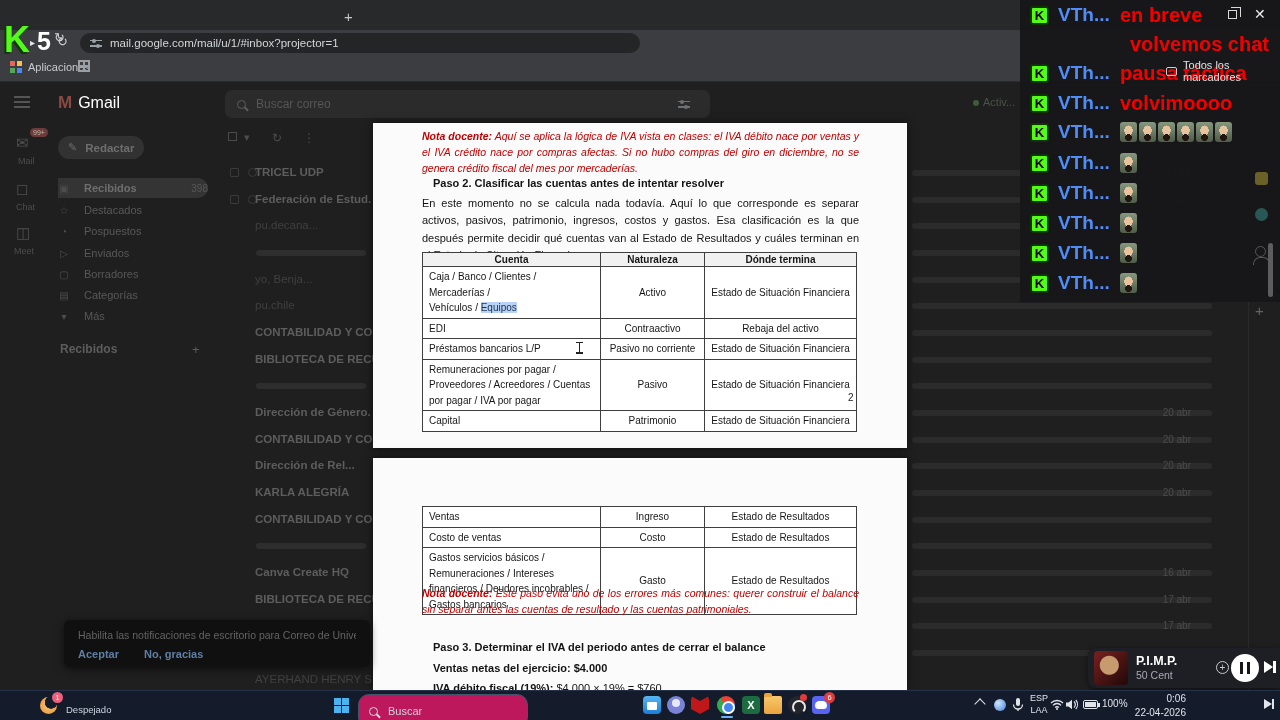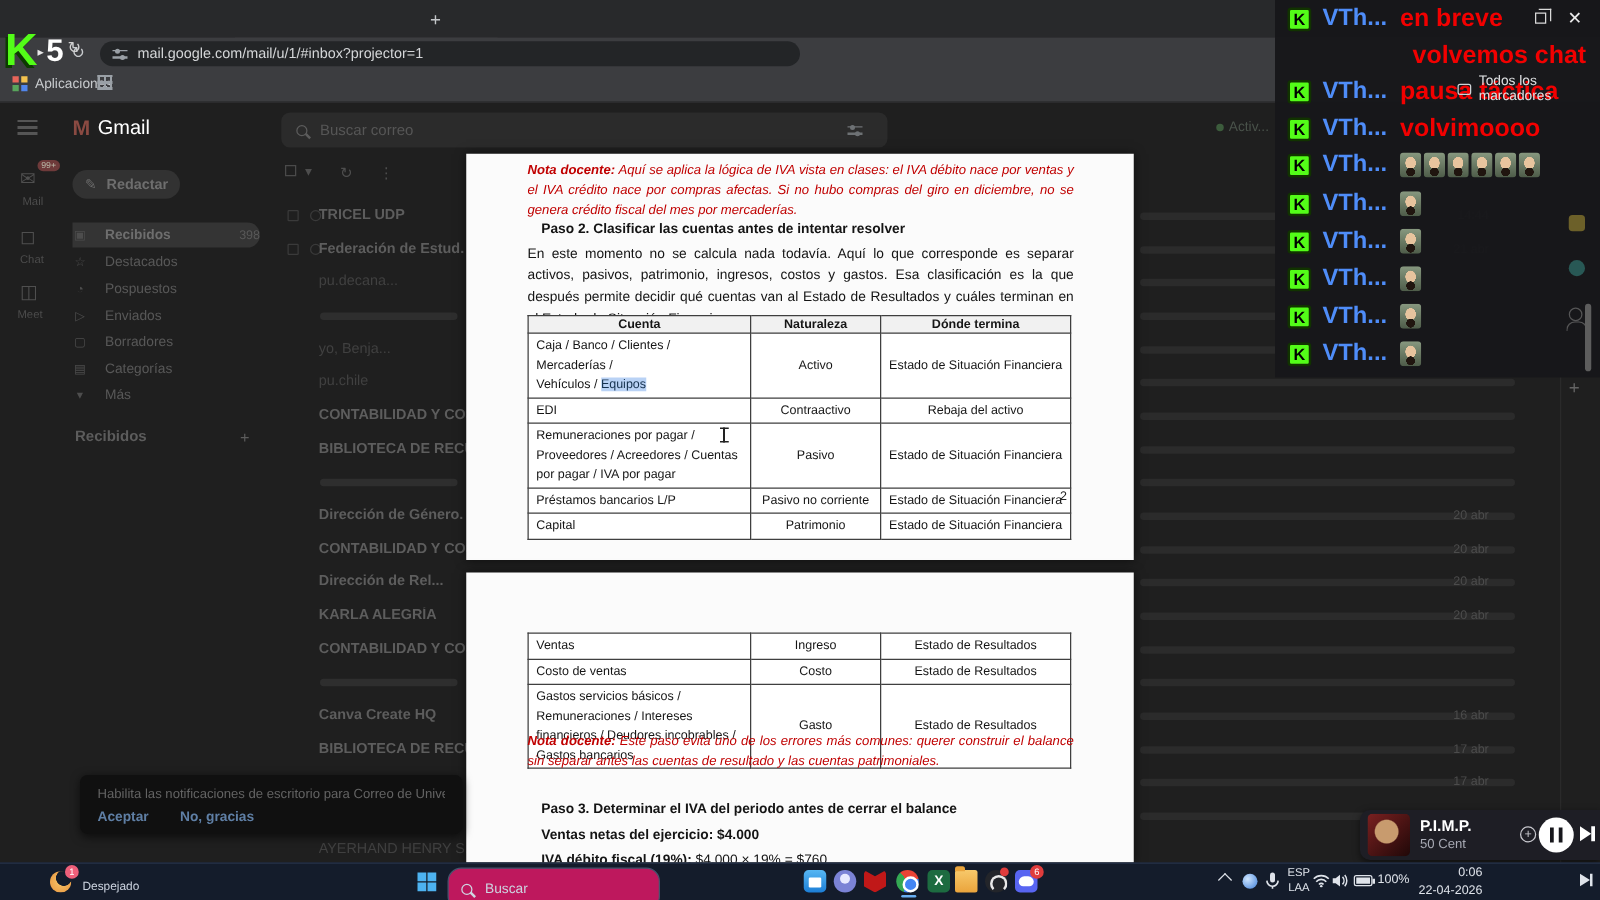--- a/index.html
+++ b/index.html
@@ -433,27 +433,27 @@
             <span>Vehículos / </span><span class="hl">Equipos</span></td>
         <td class="c">Activo</td>
         <td class="c">Estado de Situación Financiera</td>
       </tr>
       <tr>
         <td>EDI</td>
         <td class="c">Contraactivo</td>
         <td class="c">Rebaja del activo</td>
       </tr>
       <tr>
+        <td>Préstamos bancarios L/P</td>
+        <td class="c">Pasivo no corriente</td>
+        <td class="c">Estado de Situación Financiera</td>
+      </tr>
+      <tr>
         <td>Remuneraciones por pagar / Proveedores / Acreedores / Cuentas por pagar / IVA por pagar</td>
         <td class="c">Pasivo</td>
-        <td class="c">Estado de Situación Financiera</td>
-      </tr>
-      <tr>
-        <td>Préstamos bancarios L/P</td>
-        <td class="c">Pasivo no corriente</td>
         <td class="c">Estado de Situación Financiera</td>
       </tr>
       <tr>
         <td>Capital</td>
         <td class="c">Patrimonio</td>
         <td class="c">Estado de Situación Financiera</td>
       </tr>
     </tbody>
       </table>
   </div>

